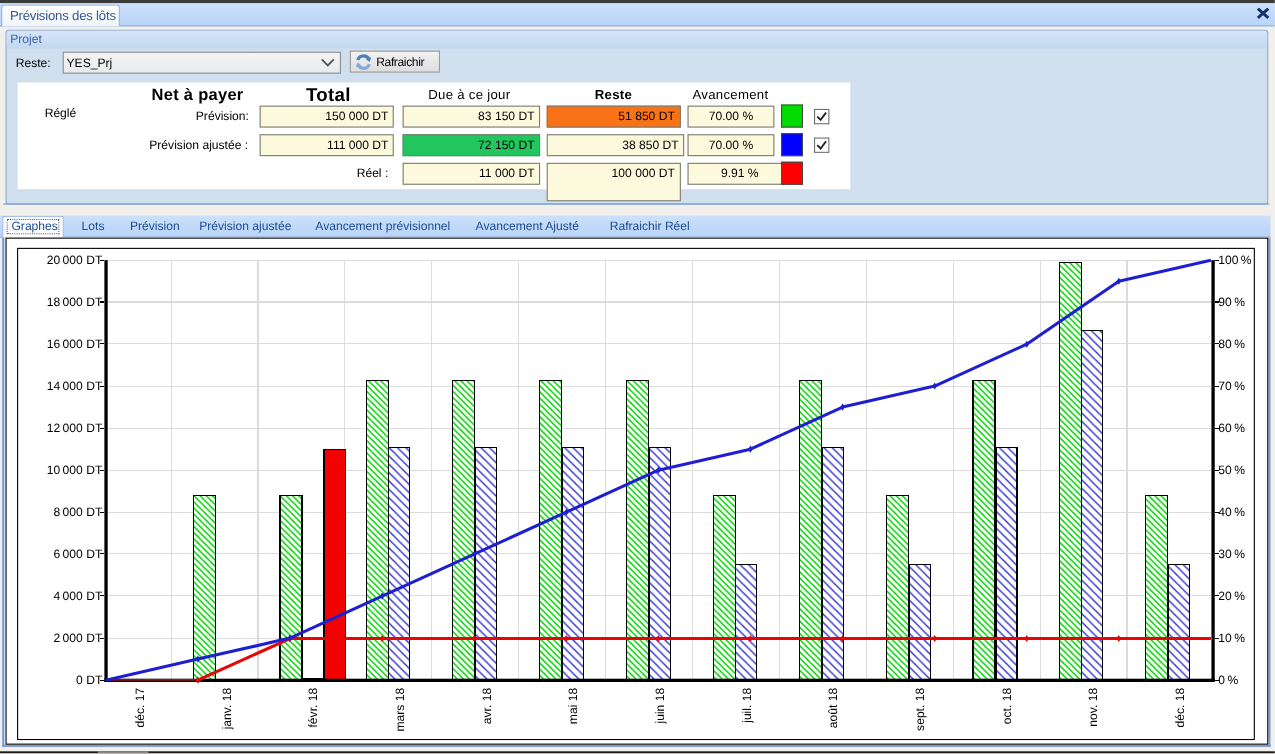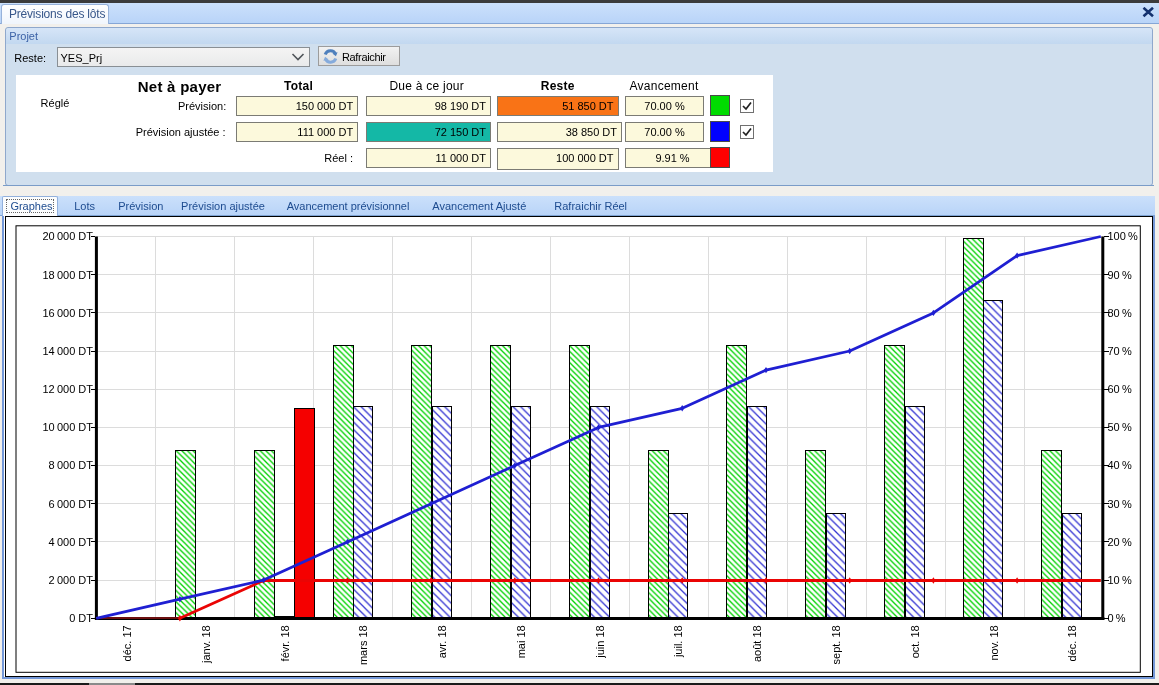--- a/index.html
+++ b/index.html
@@ -25,56 +25,56 @@
 <div class="abs" style="left:317.9px;top:46.1px;width:82.4px;height:20.3px;background:linear-gradient(#f2f2f2,#dedede);border:1px solid #9c9c9c"></div>
 <div class="lbl" style="left:342px;top:50.8px;letter-spacing:-0.35px">Rafraichir</div>
 <svg class="abs" style="left:322.5px;top:48.5px" width="15" height="15" viewBox="0 0 15 15">
     <path d="M2.2 5.6 A5.6 5.6 0 0 1 12.6 5.2" stroke="#4f80bd" stroke-width="3" fill="none"></path>
     <path d="M14.6 3.2 L12.9 7.3 L9.4 4.4 Z" fill="#4f80bd"></path>
     <path d="M12.8 9.4 A5.6 5.6 0 0 1 2.4 9.8" stroke="#85abdc" stroke-width="3" fill="none"></path>
     <path d="M0.4 11.8 L2.1 7.7 L5.6 10.6 Z" fill="#85abdc"></path>
   </svg>
 <div class="abs" style="left:15.5px;top:74.8px;width:757.5px;height:97.2px;background:#fff"></div>
 <div class="lbl" style="left:179.6px;top:80.3px;font-weight:bold;font-size:15px;letter-spacing:0.25px;transform:translateX(-50%)">Net à payer</div>
-<div class="lbl" style="left:298.5px;top:80.3px;font-weight:bold;font-size:12px;letter-spacing:0.25px;transform:translateX(-50%)">Total</div>
+<div class="lbl" style="left:298.5px;top:80.3px;font-weight:bold;font-size:17px;letter-spacing:0.25px;transform:translateX(-50%)">Total</div>
 <div class="lbl" style="left:426.7px;top:80.3px;font-weight:normal;font-size:12px;letter-spacing:0.25px;transform:translateX(-50%)">Due à ce jour</div>
 <div class="lbl" style="left:557.7px;top:80.3px;font-weight:bold;font-size:12px;letter-spacing:0.25px;transform:translateX(-50%)">Reste</div>
 <div class="lbl" style="left:664.0px;top:80.3px;font-weight:normal;font-size:12px;letter-spacing:0.25px;transform:translateX(-50%)">Avancement</div>
 <div class="lbl" style="left:40.6px;top:96.5px">Réglé</div>
 <div class="lbl" style="left:226.3px;top:100.2px;transform:translateX(-100%)">Prévision:</div>
 <div class="lbl" style="left:225.6px;top:126.2px;transform:translateX(-100%)">Prévision ajustée :</div>
 <div class="lbl" style="left:353px;top:152.4px;transform:translateX(-100%)">Réel :</div>
 <div class="abs" style="left:235.8px;top:96px;width:122.4px;height:19.5px;background:#fcf9dc;border:1px solid #7b7b74">
     <div class="lbl" style="right:4px;top:3.2px">150 000 DT</div>
   </div>
 <div class="abs" style="left:366.0px;top:96px;width:125.0px;height:19.5px;background:#fcf9dc;border:1px solid #7b7b74">
-    <div class="lbl" style="right:4px;top:3.2px">98 190 DT</div>
+    <div class="lbl" style="right:4px;top:3.2px">83 150 DT</div>
   </div>
 <div class="abs" style="left:497.0px;top:96px;width:121.5px;height:19.5px;background:#f97316;border:1px solid #7b7b74">
     <div class="lbl" style="right:4px;top:3.2px">51 850 DT</div>
   </div>
 <div class="abs" style="left:625.0px;top:96px;width:79.0px;height:19.5px;background:#fcf9dc;border:1px solid #7b7b74">
     <div class="lbl" style="left:50%;top:3.2px;transform:translateX(-50%)">70.00 %</div>
   </div>
 <div class="abs" style="left:235.8px;top:122px;width:122.4px;height:19.5px;background:#fcf9dc;border:1px solid #7b7b74">
     <div class="lbl" style="right:4px;top:3.2px">111 000 DT</div>
   </div>
-<div class="abs" style="left:366.0px;top:122px;width:125.0px;height:19.5px;background:#14b8a6;border:1px solid #7b7b74">
+<div class="abs" style="left:366.0px;top:122px;width:125.0px;height:19.5px;background:#22c55e;border:1px solid #7b7b74">
     <div class="lbl" style="right:4px;top:3.2px">72 150 DT</div>
   </div>
 <div class="abs" style="left:497.0px;top:122px;width:125px;height:19.5px;background:#fcf9dc;border:1px solid #7b7b74">
     <div class="lbl" style="right:4px;top:3.2px">38 850 DT</div>
   </div>
 <div class="abs" style="left:625.0px;top:122px;width:79.0px;height:19.5px;background:#fcf9dc;border:1px solid #7b7b74">
     <div class="lbl" style="left:50%;top:3.2px;transform:translateX(-50%)">70.00 %</div>
   </div>
 <div class="abs" style="left:366.0px;top:148px;width:125.0px;height:19.5px;background:#fcf9dc;border:1px solid #7b7b74">
     <div class="lbl" style="right:4px;top:3.2px">11 000 DT</div>
   </div>
-<div class="abs" style="left:497.0px;top:148px;width:121.5px;height:22px;background:#fcf9dc;border:1px solid #7b7b74">
+<div class="abs" style="left:497.0px;top:148px;width:121.5px;height:35px;background:#fcf9dc;border:1px solid #7b7b74">
     <div class="lbl" style="right:4px;top:3.2px">100 000 DT</div>
   </div>
 <div class="abs" style="left:625.0px;top:148px;width:95px;height:19.5px;background:#fcf9dc;border:1px solid #7b7b74">
     <div class="lbl" style="left:50%;top:3.2px;transform:translateX(-50%)">9.91 %</div>
   </div>
 <div class="abs" style="left:710px;top:95.2px;width:20px;height:20.5px;background:#00dc00;border:1px solid #4a4a4a"></div>
 <div class="abs" style="left:710px;top:121.2px;width:20px;height:20.5px;background:#0000ff;border:1px solid #4a4a4a"></div>
 <div class="abs" style="left:710px;top:147.2px;width:20px;height:20.5px;background:#ff0000;border:1px solid #4a4a4a"></div>
 <div class="abs" style="left:739.6px;top:98.5px;width:14px;height:14px;background:#fff;border:1px solid #707070"></div>
 <svg class="abs" style="left:739.6px;top:98.5px" width="14" height="14" viewBox="0 0 14 14">

